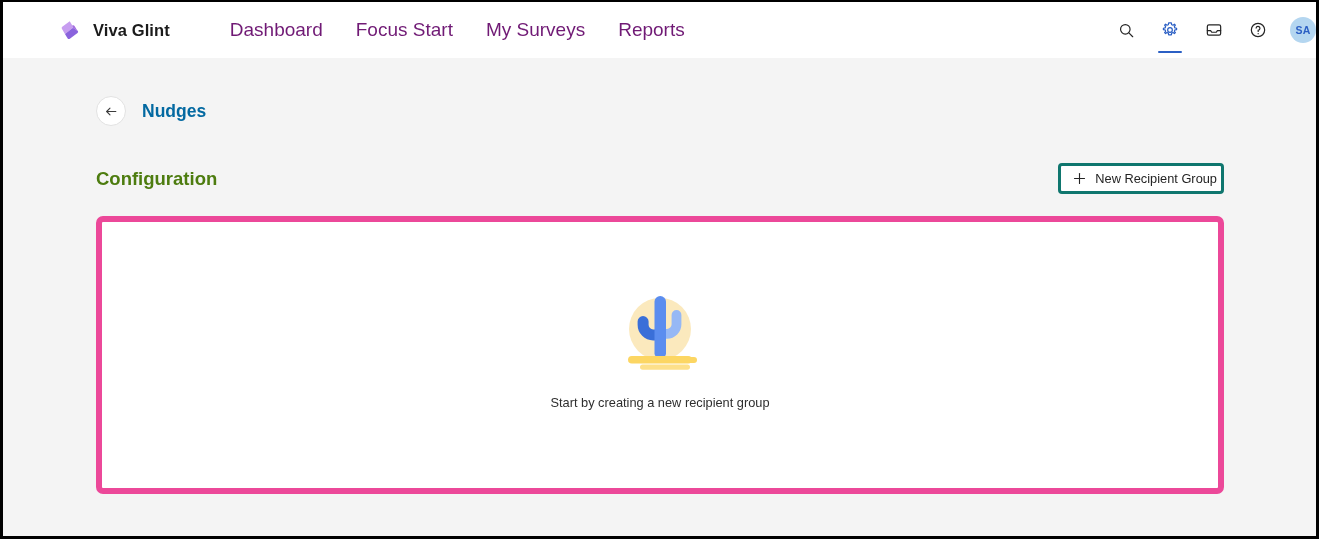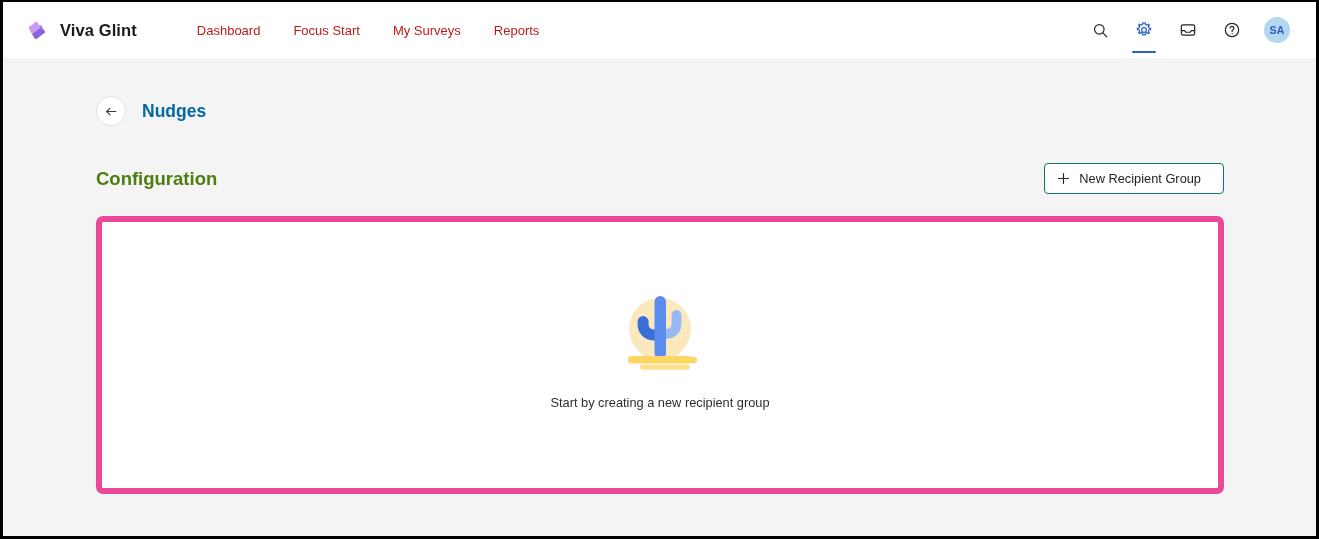--- a/index.html
+++ b/index.html
@@ -24,20 +24,21 @@
 
   
   .topbar {
     position: absolute;
     top: 0; left: 0;
     width: 1313px;
     height: 56px;
     background: #ffffff;
     display: flex;
     align-items: center;
+    padding-left: 33px;
   }
 
   .brand {
     display: flex;
     align-items: center;
     margin-left: 23px;
     gap: 11px;
     cursor: pointer;
   }
   .brand-mark {
@@ -52,30 +53,29 @@
     letter-spacing: 0.1px;
   }
 
   .nav {
     display: flex;
     align-items: center;
     margin-left: 58px;
     gap: 29px;
   }
   .nav-item {
-    font-size: 13px;
-    color: #b91c1c;
+    font-size: 19px;
+    color: #701a75;
     cursor: pointer;
     white-space: nowrap;
     padding: 4px 2px;
   }
 
   .topbar-right {
     margin-left: auto;
-    margin-right: 26px;
     display: flex;
     align-items: center;
     gap: 12px;
   }
   .icon-btn {
     width: 32px;
     height: 32px;
     display: flex;
     align-items: center;
     justify-content: center;
@@ -150,23 +150,23 @@
     margin: 37px 92px 0 93px;
   }
   .section-title {
     font-size: 18.5px;
     font-weight: 600;
     color: #4d7c0f;
   }
   .new-group-btn {
     margin-left: auto;
     height: 31px;
-    padding: 0 22px 0 12px;
-    background: #ffffff;
-    border: 1px solid #0f766e;
+    padding: 0 4px 0 12px;
+    background: #ffffff;
+    border: 3px solid #0f766e;
     border-radius: 4px;
     display: flex;
     align-items: center;
     gap: 9px;
     cursor: pointer;
     font-size: 12.8px;
     color: #242424;
     white-space: nowrap;
   }
 

